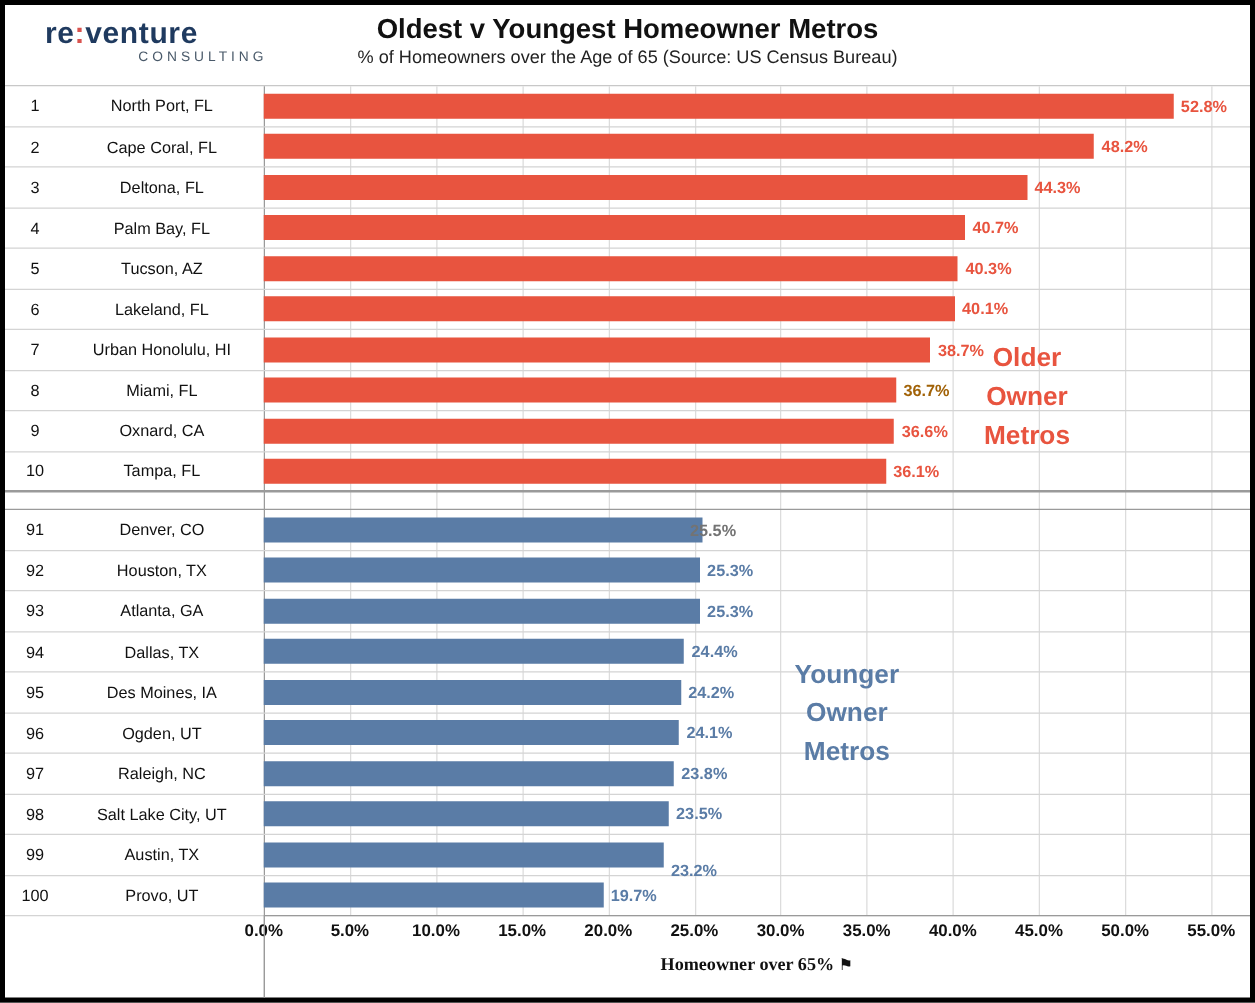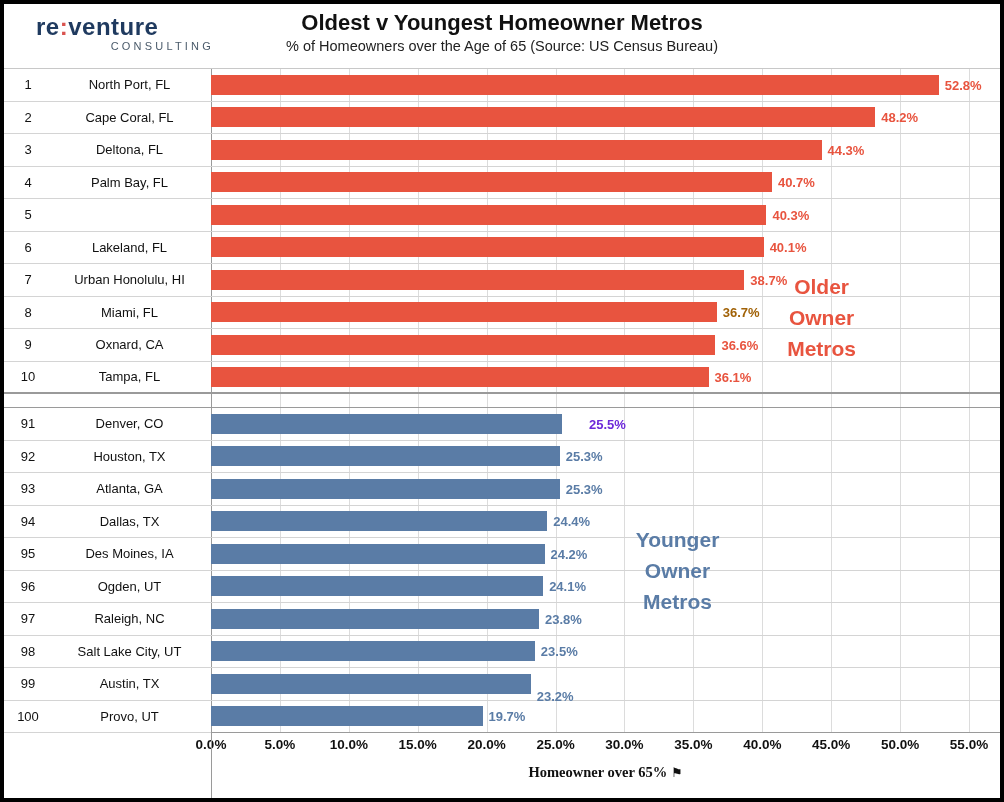--- a/index.html
+++ b/index.html
@@ -260,20 +260,21 @@
         <div class="row">
           <div class="rank">4</div>
           <div class="label">Palm Bay, FL</div>
           <div class="plot">
             <div class="bar old" style="width: 560.92px; background: rgb(232, 84, 63);"></div>
             <div class="bar-value old" style="left: 566.92px; color: rgb(232, 84, 63);">40.7%</div>
           </div>
         </div>
         <div class="row">
           <div class="rank">5</div>
+          <div class="label">Tucson, AZ</div>
           <div class="plot">
             <div class="bar old" style="width: 555.407px; background: rgb(232, 84, 63);"></div>
             <div class="bar-value old" style="left: 561.407px; color: rgb(232, 84, 63);">40.3%</div>
           </div>
         </div>
         <div class="row">
           <div class="rank">6</div>
           <div class="label">Lakeland, FL</div>
           <div class="plot">
             <div class="bar old" style="width: 552.651px; background: rgb(232, 84, 63);"></div>
@@ -311,21 +312,21 @@
             <div class="bar old" style="width: 497.524px; background: rgb(232, 84, 63);"></div>
             <div class="bar-value old" style="left: 503.524px; color: rgb(232, 84, 63);">36.1%</div>
           </div>
         </div>
         <div style="height: 13px; border-bottom: 1px solid rgb(154, 154, 154);"></div>
         <div class="row">
           <div class="rank">91</div>
           <div class="label">Denver, CO</div>
           <div class="plot">
             <div class="bar young" style="width: 351.436px; background: rgb(90, 124, 166);"></div>
-            <div class="bar-value young" style="left: 378px; color: #6d28d9;">25.5%</div>
+            <div class="bar-value young" style="left: 341px; color: #737373;">25.5%</div>
           </div>
         </div>
         <div class="row">
           <div class="rank">92</div>
           <div class="label">Houston, TX</div>
           <div class="plot">
             <div class="bar young" style="width: 348.68px; background: rgb(90, 124, 166);"></div>
             <div class="bar-value young" style="left: 354.68px; color: rgb(90, 124, 166);">25.3%</div>
           </div>
         </div>

